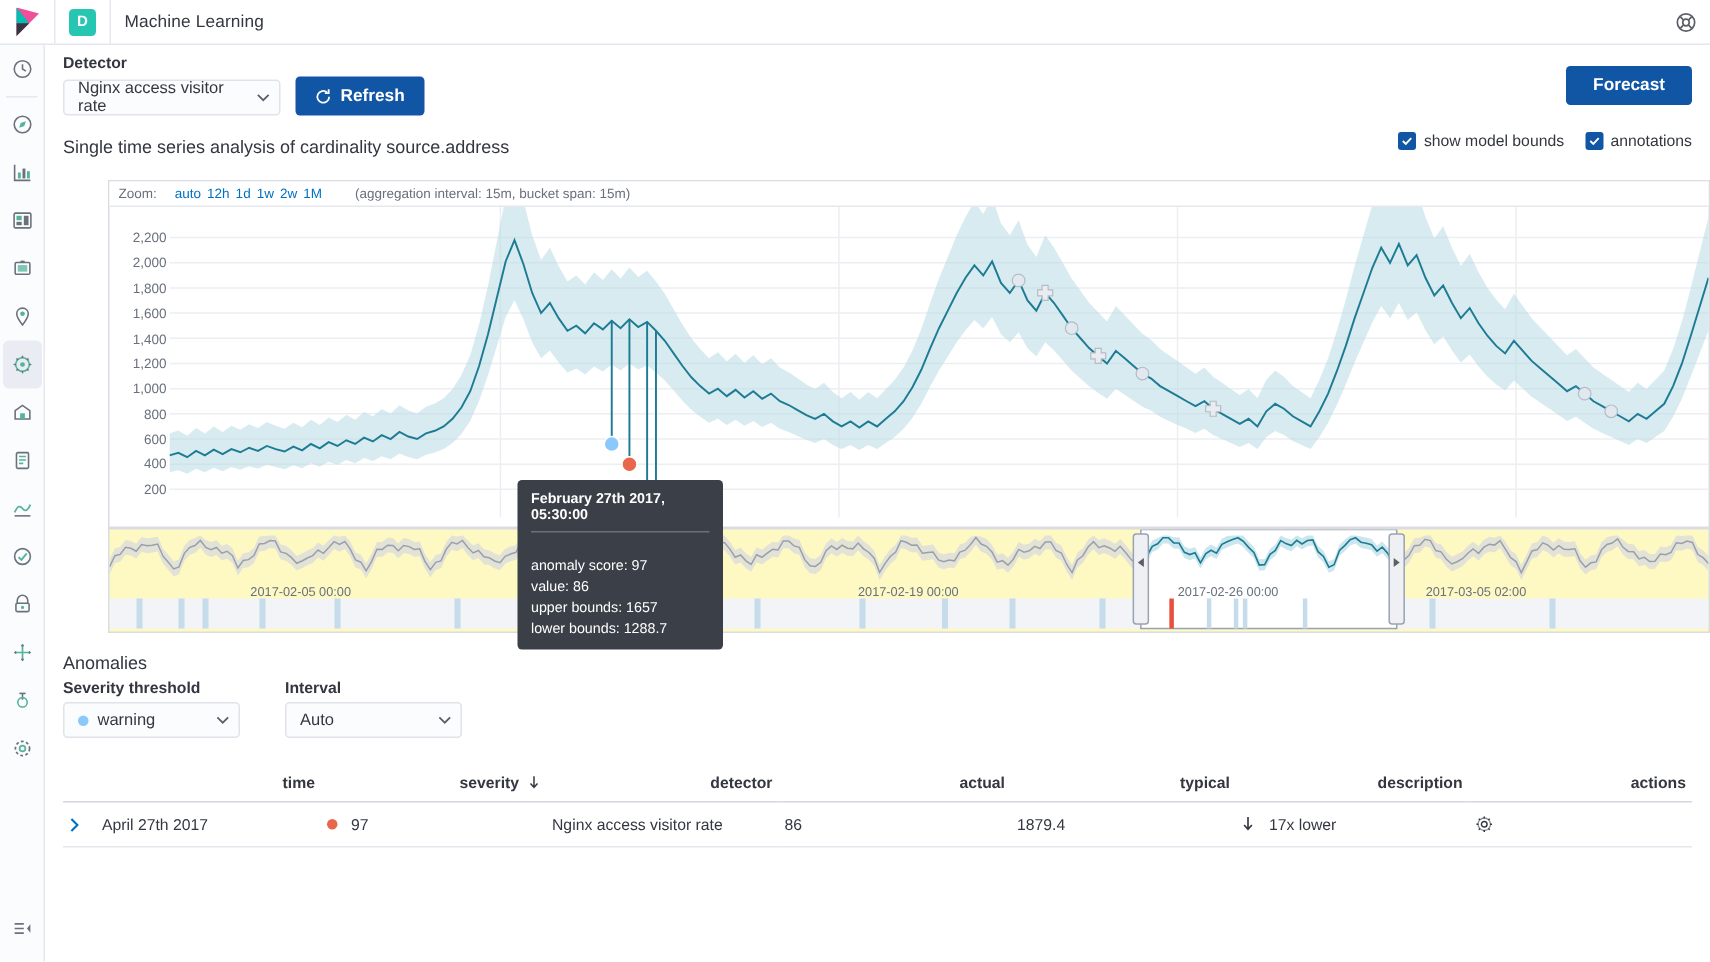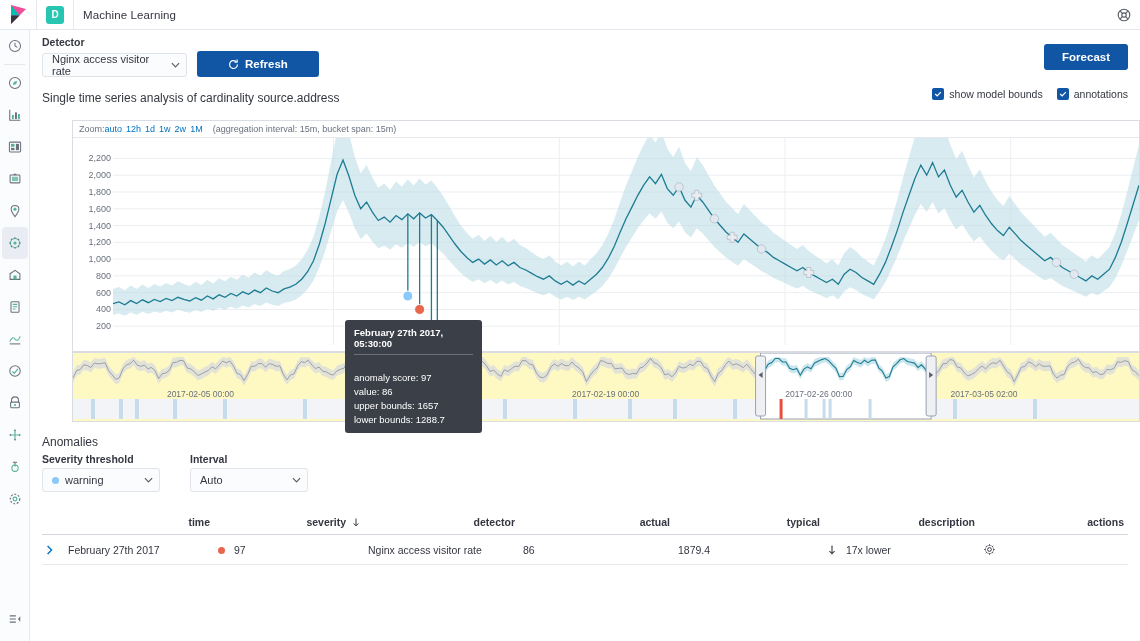--- a/index.html
+++ b/index.html
@@ -51,41 +51,41 @@
     font-size: 11px; color: #343741; display: inline-flex; align-items: center;
     padding: 0 6px 0 9px; position: relative;
   }
   .select .caret { margin-left: auto; padding-left: 14px; color: #5a5f69; }
   .sev-dot { width: 7px; height: 7px; border-radius: 50%; background: #8bc8fb; margin-right: 6px; }
 
   .btn-primary {
     background: #1155a5; color: #fff; border: none; border-radius: 3px;
     height: 26px; font-size: 11.5px; font-weight: bold;
     display: inline-flex; align-items: center; justify-content: center; gap: 6px;
-    padding: 0 31px; cursor: pointer;
+    padding: 0 13px; cursor: pointer;
   }
   .btn-forecast { position: absolute; top: 14px; right: 12px; padding: 0 18px; height: 26px; }
 
   .section-title { position: absolute; font-size: 12px; color: #343741; }
 
   .cb-row { position: absolute; top: 58px; right: 12px; display: flex; align-items: center; gap: 14px; font-size: 10.5px; }
   .cb { display: inline-flex; align-items: center; gap: 5px; }
   .cb-box {
     width: 12px; height: 12px; border-radius: 2px; background: #1155a5;
     display: inline-flex; align-items: center; justify-content: center;
   }
 
   
   .chart-frame {
     position: absolute; left: 42px; top: 90px; width: 1068px; height: 232px;
     border: 1px solid #d9dce3; background: #fff;
   }
   .zoom-bar {
     height: 17px; border-bottom: 1px solid #e6e8ee; background: #fff;
-    font-size: 9px; color: #69707d; display: flex; align-items: center; padding-left: 6px; gap: 0;
+    font-size: 9px; color: #69707d; display: flex; align-items: center; padding-left: 6px; gap: 12px;
   }
   .zoom-opt { color: #0071c2; cursor: pointer; }
   .zoom-agg { color: #69707d; margin-left: 6px; }
   .yaxis { position: absolute; left: -2px; top: 0; width: 40px; }
   .ytick { position: absolute; right: 0; font-size: 9px; color: #69707d; transform: translateY(-50%); }
   .xtick { position: absolute; font-size: 8.5px; color: #69707d; }
 
   .ctx-frame {
     position: absolute; left: 42px; top: 322px; width: 1068px; height: 70px;
     border: 1px solid #d9dce3; background: #fef9c3;
@@ -462,21 +462,21 @@
       </thead>
       <tbody>
         <tr>
           <td>
             <span class="expand">
               <svg width="8" height="10" viewBox="0 0 8 10">
                   <path d="M1.6 1 L5.6 5 L1.6 9" stroke="#0071c2" stroke-width="1.4" fill="none"></path>
                 </svg>
             </span>
           </td>
-          <td>February 27th 2017</td>
+          <td>April 27th 2017</td>
           <td>
             <span class="td-sev-dot"></span>
             <span>97</span>
           </td>
           <td>Nginx access visitor rate</td>
           <td>86</td>
           <td>1879.4</td>
           <td>
             <span style="margin-right:7px;">
               <svg width="8" height="10" viewBox="0 0 8 10" style="display:inline-block;vertical-align:-1px;">

